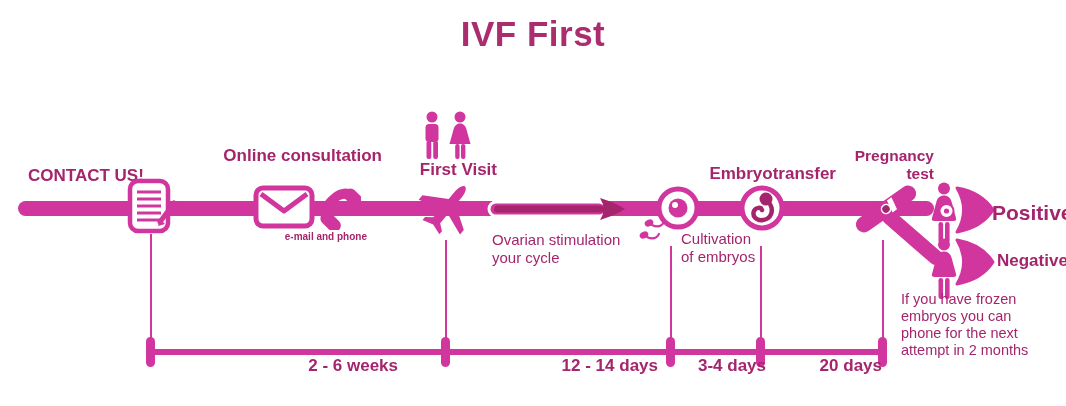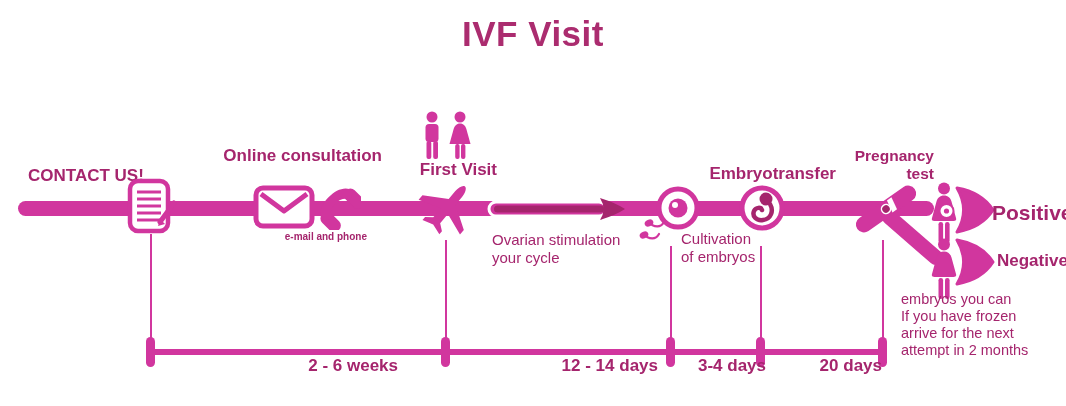--- a/index.html
+++ b/index.html
@@ -28,21 +28,21 @@
   .tick{width:9px;height:30px;border-radius:5px;background:var(--pink);top:337px}
   .dur{font-size:17px;top:356px}
   .note{font-weight:normal;color:var(--dark);font-size:15px;line-height:18px}
   
   .fp{fill:var(--pink)} .fd{fill:var(--dark)} .fw{fill:#fff}
   .sp{stroke:var(--pink)} .sw{stroke:#fff} .nf{fill:none}
 </style>
 </head>
 <body>
 
-<div class="abs title">IVF Visit</div>
+<div class="abs title">IVF First</div>
 
 <div class="abs mainbar"></div>
 <div class="abs branch"></div>
 
 <div class="abs lbl" style="left:28px;top:166px;font-size:17px">CONTACT US!</div>
 <svg class="abs" style="left:125px;top:178px" width="54" height="58" viewBox="0 0 54 58">
   <rect x="5" y="3" width="38" height="50" rx="8" class="fw sp" stroke-width="4.5"></rect>
   <line x1="12" y1="14" x2="36" y2="14" class="sp" stroke-width="3"></line>
   <line x1="12" y1="21" x2="36" y2="21" class="sp" stroke-width="3"></line>
   <line x1="12" y1="28" x2="36" y2="28" class="sp" stroke-width="3"></line>
@@ -144,23 +144,23 @@
   <path d="M16 13.5 c4 0 6.5 2.5 7.5 6 L28 36 q1 3 -2.5 3 h-19 q-3.5 0 -2.5 -3 L8.5 19.5 c1 -3.5 3.5 -6 7.5 -6 z" class="fp"></path>
   <rect x="10.5" y="40" width="4.6" height="21" rx="2.2" class="fp"></rect>
   <rect x="17" y="40" width="4.6" height="21" rx="2.2" class="fp"></rect>
 </svg>
 <svg class="abs" style="left:952px;top:238px" width="44" height="48" viewBox="0 0 44 48">
   <path d="M5 2 C22 5 34 13 41 24 C34 35 22 43 5 46 C14 31 14 17 5 2 Z" class="fp sp" stroke-width="3" stroke-linejoin="round"></path>
 </svg>
 <div class="abs lbl" style="left:997px;top:251px;font-size:17px">Negative</div>
 
 <div class="abs note" style="left:901px;top:291px;font-size:14.5px;line-height:17px">
+  <div>If you have frozen</div>
   <div>embryos you can</div>
-  <div>If you have frozen</div>
-  <div>arrive for the next</div>
+  <div>phone for the next</div>
   <div>attempt in 2 months</div>
 </div>
 
 <div class="abs conn" style="left:150px;top:234px;height:110px"></div>
 <div class="abs conn" style="left:445px;top:240px;height:104px"></div>
 <div class="abs conn" style="left:670px;top:246px;height:98px"></div>
 <div class="abs conn" style="left:760px;top:246px;height:98px"></div>
 <div class="abs conn" style="left:882px;top:240px;height:104px"></div>
 
 <div class="abs bracket-line"></div>

